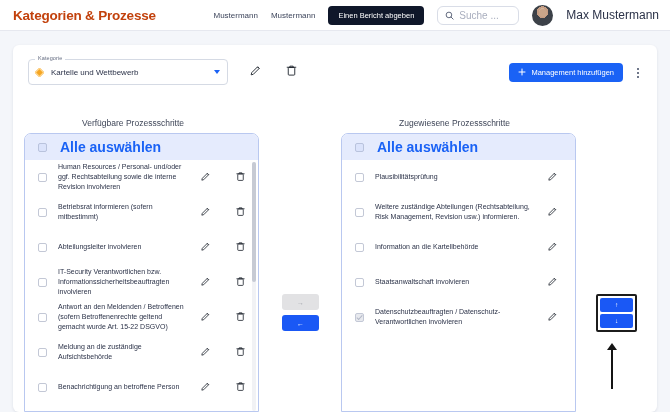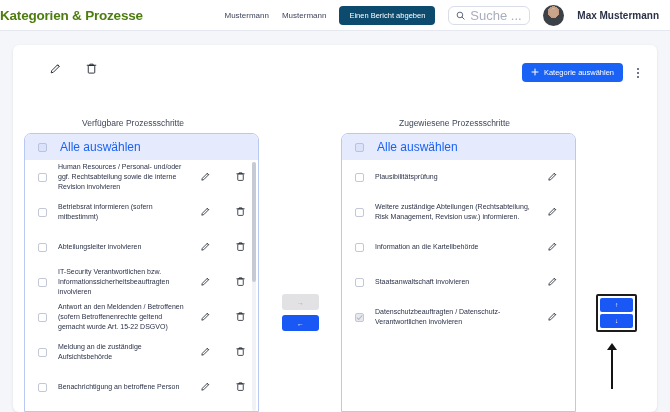--- a/index.html
+++ b/index.html
@@ -12,51 +12,52 @@
   }
 
   
   .topbar {
     position: absolute; top: 0; left: 0; width: 670px; height: 31px;
     background: #ffffff;
     border-bottom: 1px solid #e6e8ef;
     display: flex; align-items: center;
   }
   .brand-title {
+    margin-left: 13px;
     font-size: 13.5px; font-weight: bold; letter-spacing: -0.2px;
-    color: #4d7c0f; white-space: nowrap;
+    color: #c2410c; white-space: nowrap;
   }
   .topnav { margin-left: auto; display: flex; align-items: center; gap: 13px; padding-right: 11px; }
   .nav-link { font-size: 8px; color: #3e465c; white-space: nowrap; cursor: pointer; }
   .report-btn {
-    background: #0c4a6e; color: #fff; font-size: 7.5px;
+    background: #0f172a; color: #fff; font-size: 7.5px;
     border: none; border-radius: 4px;
     padding: 5px 10px; white-space: nowrap; cursor: pointer;
   }
   .search-wrap {
     display: flex; align-items: center; gap: 5px;
     border: 1px solid #d9dde7; border-radius: 6px;
     height: 19px; width: 82px; padding: 0 7px; background: #fff;
   }
   .search-input {
-    border: none; outline: none; font-size: 13px; color: #7b8196;
+    border: none; outline: none; font-size: 10px; color: #7b8196;
     width: 100%; background: transparent; font-family: "Liberation Sans", sans-serif;
   }
   .search-input::placeholder { color: #a9aebe; }
   .avatar {
     width: 21px; height: 21px; border-radius: 50%;
     background: radial-gradient(circle at 50% 34%, #d3b49c 0 22%, #c49c82 22% 33%, #3c4148 34% 100%);
     overflow: hidden; position: relative; flex: none;
   }
   .avatar::after {
     content: ""; position: absolute; left: 50%; top: 20%;
     width: 8px; height: 8px; border-radius: 50%;
     background: #c9a589; transform: translateX(-50%);
   }
-  .user-name { font-size: 10px; font-weight: bold; color: #2b3248; white-space: nowrap; }
+  .user-name { font-size: 12px; font-weight: normal; color: #2b3248; white-space: nowrap; }
 
   
   .page { position: absolute; top: 31px; left: 0; width: 670px; height: 381px; background: #f4f6fa; }
   .card {
     position: absolute; left: 13px; top: 14px;
     width: 644px; height: 367px;
     background: #ffffff; border-radius: 6px;
     box-shadow: 0 1px 3px rgba(20,30,60,0.10);
     overflow: hidden;
   }
@@ -134,21 +135,21 @@
     background: #fff; overflow: hidden;
   }
   .panel.left  { left: 11px;  width: 235px; }
   .panel.right { left: 328px; width: 235px; }
 
   .panel-header {
     height: 26px; background: #e5ebfd;
     display: flex; align-items: center; padding-left: 13px; gap: 13px;
   }
   .panel-header .title {
-    font-size: 12px; font-weight: normal; color: #1a62f5; white-space: nowrap;
+    font-size: 14px; font-weight: bold; color: #1a62f5; white-space: nowrap;
   }
   .cb {
     width: 9px; height: 9px; border-radius: 2px;
     border: 1.2px solid #c3c8d6; background: #fff; flex: none;
     display: inline-block; position: relative; cursor: pointer;
   }
   .cb.header-cb { border-color: #b9c3dd; background: #dbe3fb; }
   .cb.checked {
     background: #e7e9ee; border-color: #c3c8d6;
   }
@@ -245,20 +246,26 @@
 
     <div class="avatar"></div>
     <span class="user-name">Max Mustermann</span>
   </div>
 </div>
 
 <div class="page">
   <div class="card">
 
     <div class="cat-row">
+      <div class="select-box">
+        <span class="select-legend">Kategorie</span>
+        <span class="diamond-icon"></span>
+        <span class="select-value">Kartelle und Wettbewerb</span>
+        <span class="caret"></span>
+      </div>
 
       <button class="icon-btn">
         <span>
           <svg width="13" height="13" viewBox="0 0 24 24" fill="none">
             <path d="M4 20l4-1 11-11-3-3L5 16l-1 4z" stroke="#20262f" stroke-width="1.7" stroke-linejoin="round"></path>
             <path d="M15.5 5.5l3 3" stroke="#20262f" stroke-width="1.7"></path>
           </svg>
         </span>
       </button>
 
@@ -272,21 +279,21 @@
         </span>
       </button>
     </div>
 
     <button class="add-cat-btn">
       <span>
         <svg width="8" height="8" viewBox="0 0 16 16">
           <path d="M8 2v12M2 8h12" stroke="#ffffff" stroke-width="2" stroke-linecap="round"></path>
         </svg>
       </span>
-      <span>Kategorie auswählen</span>
+      <span>Management hinzufügen</span>
     </button>
 
     <button class="kebab">
       <i></i>
       <i></i>
       <i></i>
     </button>
 
     <div class="col-head left">
       <span>Verfügbare Prozessschritte</span>

